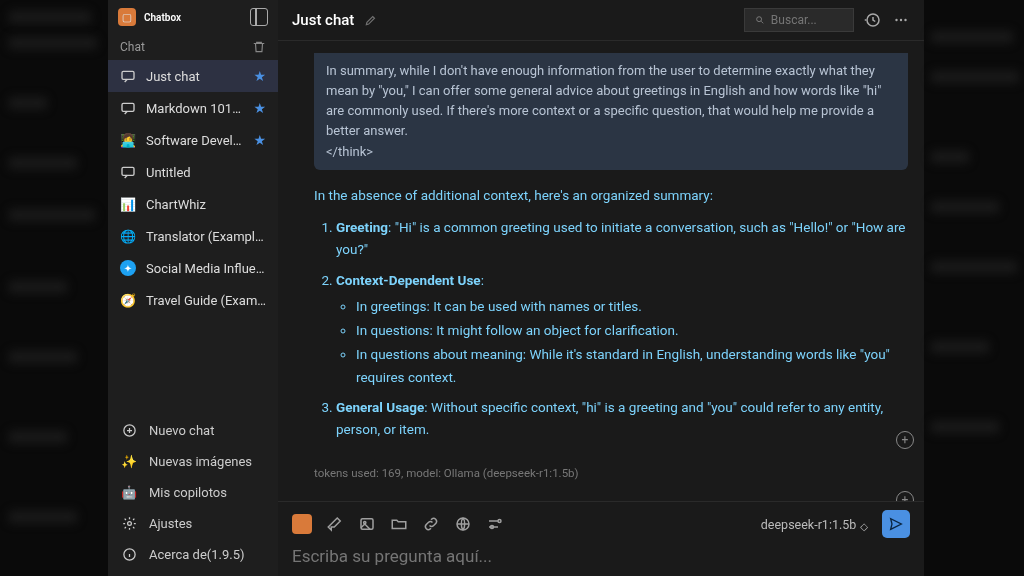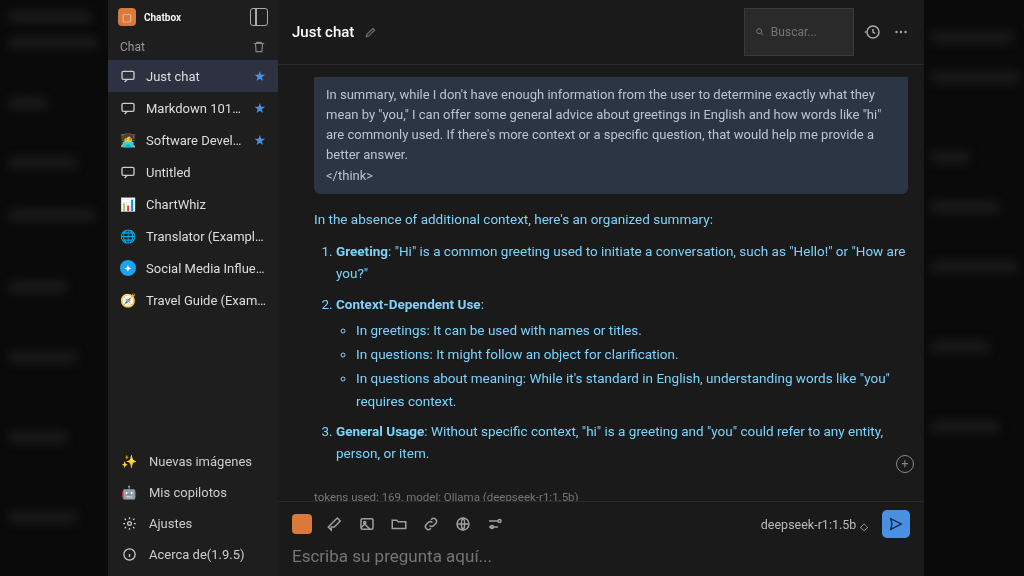--- a/index.html
+++ b/index.html
@@ -22,21 +22,21 @@
 .sb-item-label{flex:1;white-space:nowrap;overflow:hidden;text-overflow:ellipsis}
 .sb-star{color:#4a90e2;font-size:14px}
 .sb-footer{padding:6px 0}
 .sb-foot-item{display:flex;align-items:center;padding:8px 14px;gap:12px;cursor:pointer;font-size:13px;color:#ccc}
 .sb-foot-icon{width:15px;height:15px;display:flex;align-items:center;justify-content:center}
 .main{flex:1;display:flex;flex-direction:column;background:#1a1a1a;min-width:0}
 .topbar{display:flex;align-items:center;padding:8px 14px;gap:10px;border-bottom:1px solid #2a2a2a}
 .tb-title{font-size:15px;font-weight:500;color:#fff}
 .tb-edit{width:14px;height:14px;cursor:pointer;opacity:.6}
 .tb-spacer{flex:1}
-.tb-search{display:flex;align-items:center;gap:6px;background:#2a2a2a;border:1px solid #3a3a3a;border-radius:0;padding:16px 10px;width:110px}
+.tb-search{display:flex;align-items:center;gap:6px;background:#2a2a2a;border:1px solid #3a3a3a;border-radius:0;padding:4px 10px;width:110px}
 .tb-search input{background:none;border:none;outline:none;color:#ccc;font-size:12px;width:100%}
 .tb-icon{width:18px;height:18px;cursor:pointer;opacity:.8;display:flex;align-items:center;justify-content:center}
 .content{flex:1;overflow-y:auto;padding:12px 16px 12px 16px}
 .msg-ai-block{background:#2b3544;border-radius:0 0 6px 6px;padding:8px 12px;margin:0 0 14px 20px;font-size:13px;color:#b8c4d4;line-height:1.55}
 .msg-body{margin-left:20px;font-size:13.5px;line-height:1.65;color:#7dd3fc}
 .msg-body p{margin-bottom:10px}
 .msg-body ol{padding-left:22px}
 .msg-body ol>li{margin-bottom:8px}
 .msg-body ul{padding-left:20px;list-style:circle;margin:4px 0}
 .msg-body ul li{margin-bottom:2px}
@@ -129,20 +129,29 @@
         <span class="sb-item-icon" style="background:#1da1f2;border-radius:50%;color:#fff;font-size:10px">✦</span>
         <span class="sb-item-label">Social Media Influencer ...</span>
       </div>
       <div class="sb-item">
         <span class="sb-item-icon">🧭</span>
         <span class="sb-item-label">Travel Guide (Example)</span>
       </div>
     </div>
     <div class="sb-footer">
       <div class="sb-foot-item">
+        <span class="sb-foot-icon">
+            <svg viewBox="0 0 24 24" fill="none" stroke="#ccc" stroke-width="2">
+              <circle cx="12" cy="12" r="9"></circle>
+              <path d="M12 8v8M8 12h8"></path>
+            </svg>
+          </span>
+        <span>Nuevo chat</span>
+      </div>
+      <div class="sb-foot-item">
         <span class="sb-foot-icon">✨</span>
         <span>Nuevas imágenes</span>
       </div>
       <div class="sb-foot-item">
         <span class="sb-foot-icon">🤖</span>
         <span>Mis copilotos</span>
       </div>
       <div class="sb-foot-item">
         <span class="sb-foot-icon">
             <svg viewBox="0 0 24 24" fill="none" stroke="#ccc" stroke-width="2">

